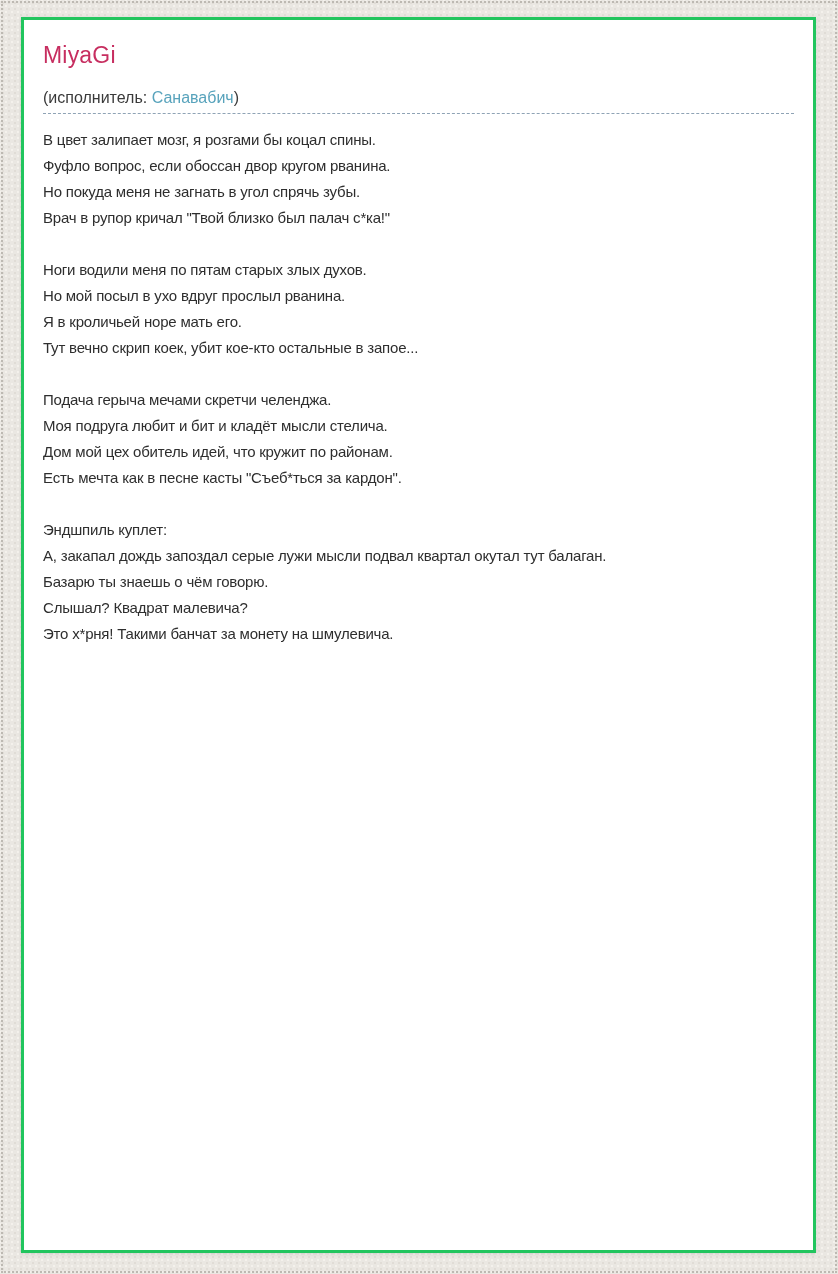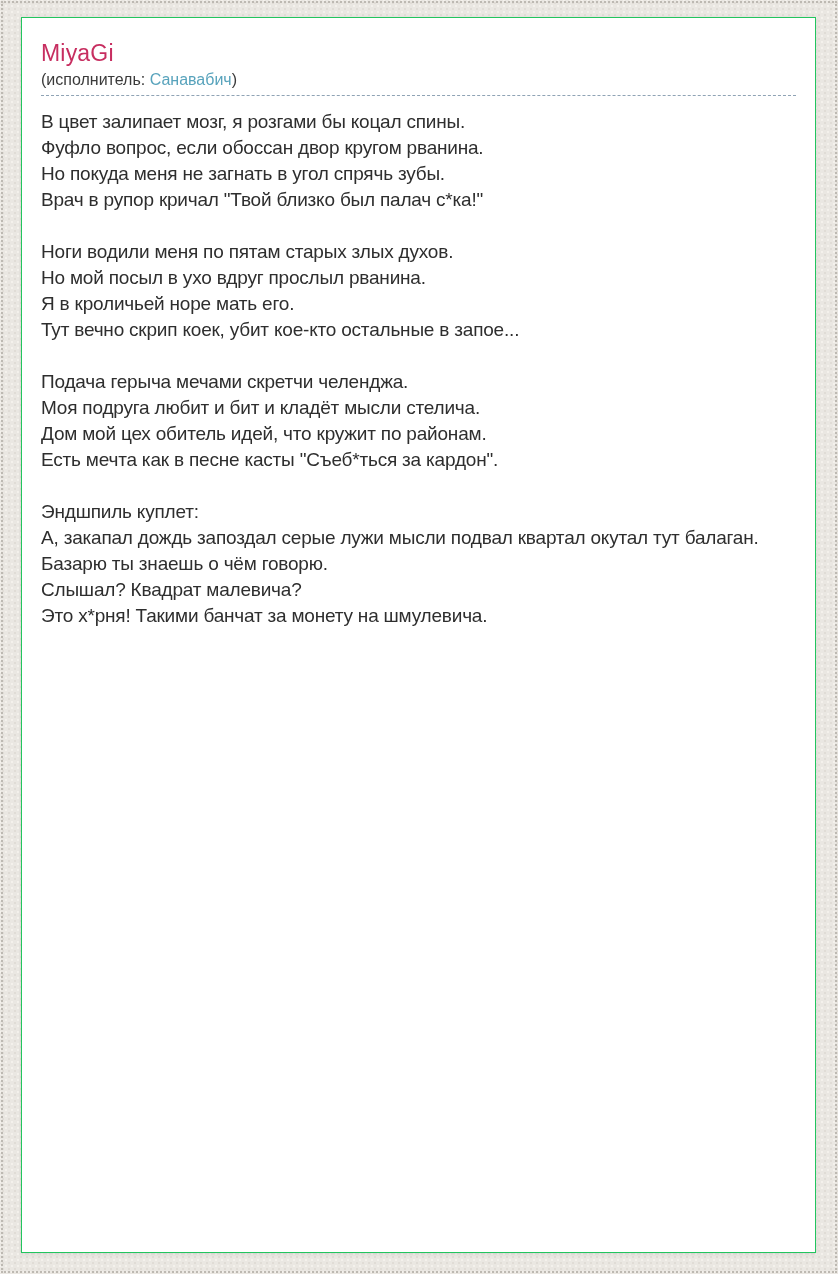--- a/index.html
+++ b/index.html
@@ -26,50 +26,50 @@
     pointer-events: none;
   }
   .card {
     position: absolute;
     left: 21px;
     top: 17px;
     width: 795px;
     height: 1236px;
     box-sizing: border-box;
     background: #ffffff;
-    border: 1px solid #22c55e;
+    border: 3px solid #22c55e;
     box-shadow: 0 1px 3px rgba(0,0,0,0.12);
     padding: 22px 19px 0 19px;
   }
   .header {
     border-bottom: 1px dashed #8fa3b5;
     padding-bottom: 6px;
   }
   .song-title {
     margin: 0;
     font-size: 23px;
     line-height: 26px;
     font-weight: 400;
     color: #c72e60;
     letter-spacing: 0.2px;
   }
   .artist-line {
-    margin-top: 4px;
+    margin-top: 20px;
     font-size: 16px;
     line-height: 19px;
     color: #3a3a3a;
   }
   .artist-link {
     color: #58a3bc;
     text-decoration: none;
     cursor: pointer;
   }
   .lyrics {
     margin-top: 13px;
-    font-size: 19px;
+    font-size: 15px;
     line-height: 26px;
     color: #2e2e2e;
   }
   .stanza {
     margin: 0 0 26px 0;
     white-space: pre-line;
     letter-spacing: -0.2px;
   }
 </style>
 </head>

